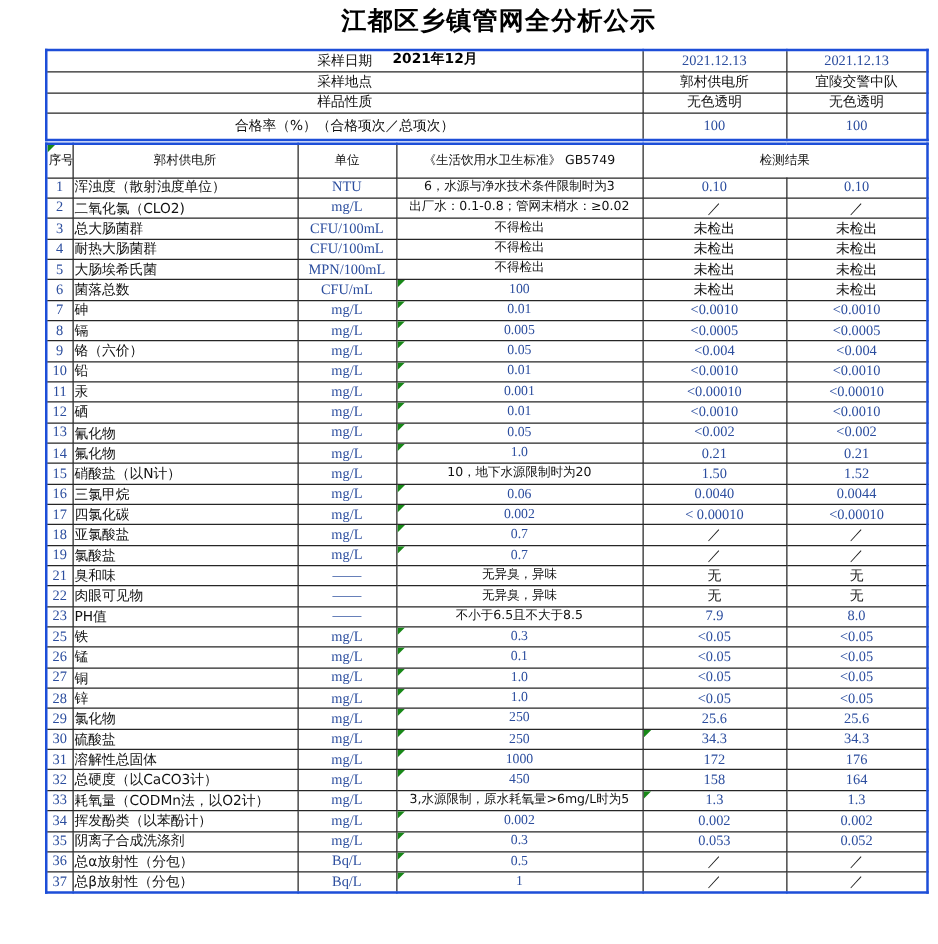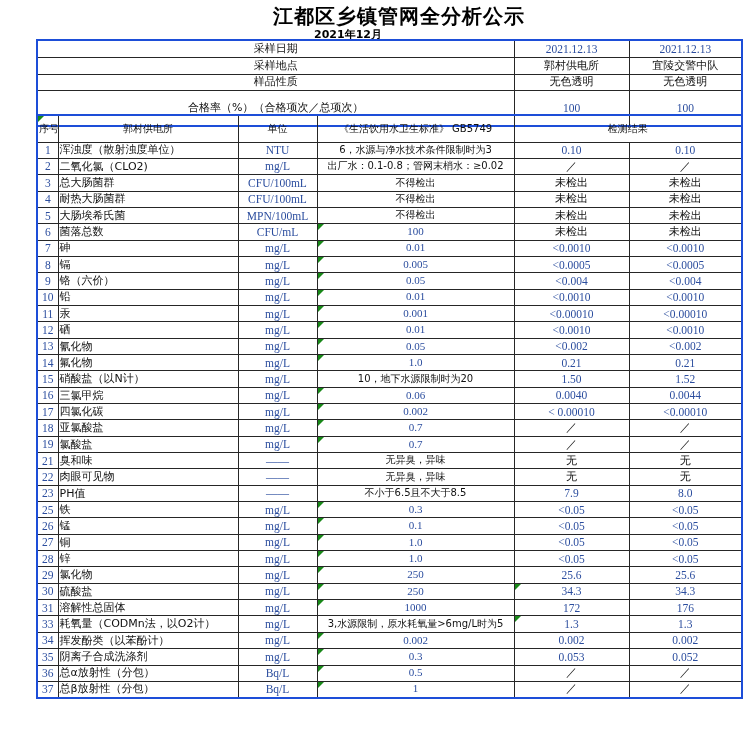--- a/index.html
+++ b/index.html
@@ -6,21 +6,21 @@
   body{
     width:750px;height:755px;background:#ffffff;position:relative;
     font-family:"DejaVu Sans",sans-serif;color:#111;
     -webkit-font-smoothing:antialiased;
   }
   .page-title{
     position:absolute;top:3px;left:0;width:750px;text-align:center;
     font-size:20px;font-weight:700;color:#000;letter-spacing:1px;padding-left:24px;
   }
   .page-subtitle{
-    position:absolute;top:27px;left:0;width:696px;text-align:center;
+    position:absolute;top:39px;left:0;width:696px;text-align:center;
     font-size:11px;font-weight:700;color:#000;
   }
   table{
     border-collapse:collapse;table-layout:fixed;position:absolute;left:36px;
     border:2px solid #1d4ed8;
   }
   #info-table{top:39px;width:705px;}
   #main-table{top:114px;width:705px;}
   td,th{
     border:1px solid #262626;padding:0 1px;overflow:hidden;white-space:nowrap;
@@ -31,21 +31,21 @@
   .item-cell{text-align:left;padding-left:1px;}
   .std-cell{font-size:10px;}
   .lat{ 
     font-family:"Liberation Serif","DejaVu Serif",serif;
     color:#2b4d9e;font-size:11.5px;
   }
   .std-cell.lat{font-size:11px;}
   .info-label{font-size:11px;}
   tr.info-r{height:17px;}
   tr.info-r3{height:16px;}
-  tr.info-r4{height:36px;}
+  tr.info-r4{height:22px;}
   tr.head-r{height:27px;}
   tr.data-r{height:16.35px;}
   .tri{ 
     position:absolute;top:0;left:0;width:0;height:0;
     border-top:6px solid #188818;border-right:6px solid transparent;
     pointer-events:none;
   }
 </style>
 </head>
 <body>
@@ -328,20 +328,28 @@
       </tr>
       <tr class="data-r">
         <td class="lat">31</td>
         <td class="item-cell">溶解性总固体</td>
         <td class="lat">mg/L</td>
         <td class="std-cell lat"><span class="tri"></span>1000</td>
         <td class="lat">172</td>
         <td class="lat">176</td>
       </tr>
       <tr class="data-r">
+        <td class="lat">32</td>
+        <td class="item-cell">总硬度（以CaCO3计）</td>
+        <td class="lat">mg/L</td>
+        <td class="std-cell lat"><span class="tri"></span>450</td>
+        <td class="lat">158</td>
+        <td class="lat">164</td>
+      </tr>
+      <tr class="data-r">
         <td class="lat">33</td>
         <td class="item-cell">耗氧量（CODMn法，以O2计）</td>
         <td class="lat">mg/L</td>
         <td class="std-cell">3,水源限制，原水耗氧量&gt;6mg/L时为5</td>
         <td class="lat"><span class="tri"></span>1.3</td>
         <td class="lat">1.3</td>
       </tr>
       <tr class="data-r">
         <td class="lat">34</td>
         <td class="item-cell">挥发酚类（以苯酚计）</td>

